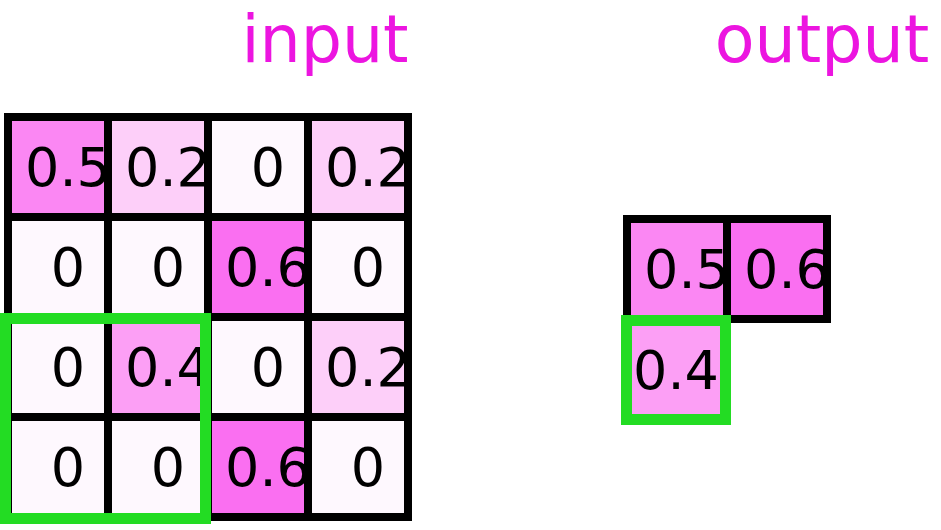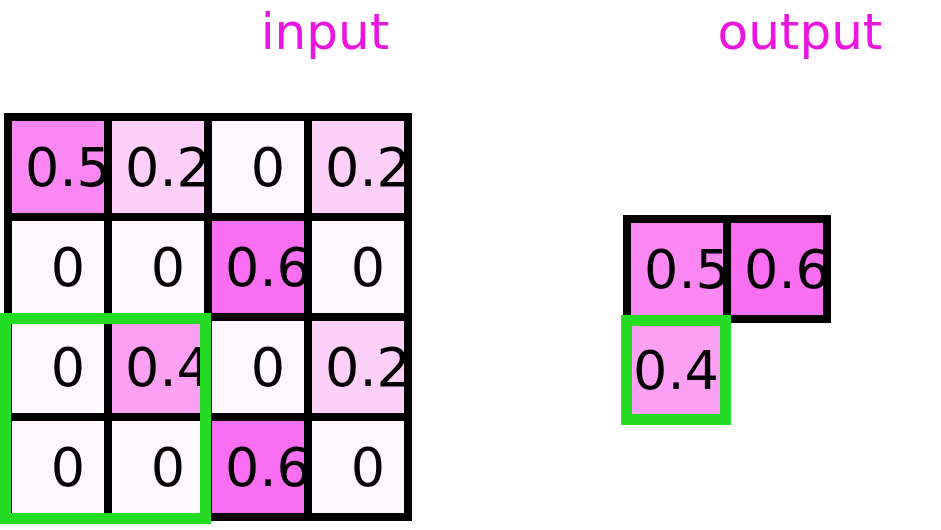--- a/index.html
+++ b/index.html
@@ -8,27 +8,27 @@
     width: 941px;
     height: 530px;
     background: #ffffff;
     overflow: hidden;
     font-family: "DejaVu Sans", "Liberation Sans", sans-serif;
   }
   .title {
     position: absolute;
     top: 6px;
     transform: translateX(-50%);
-    font-size: 50px;
+    font-size: 65px;
     line-height: 1.05;
     font-weight: normal;
     white-space: nowrap;
   }
   #title-input  { left: 325px; }
-  #title-output { left: 800px; }
+  #title-output { left: 822px; }
 
   
   .grid-input {
     position: absolute;
     left: 4px;
     top: 113px;
     width: 408px;
     height: 408px;
     box-sizing: border-box;
     background: #000000;

